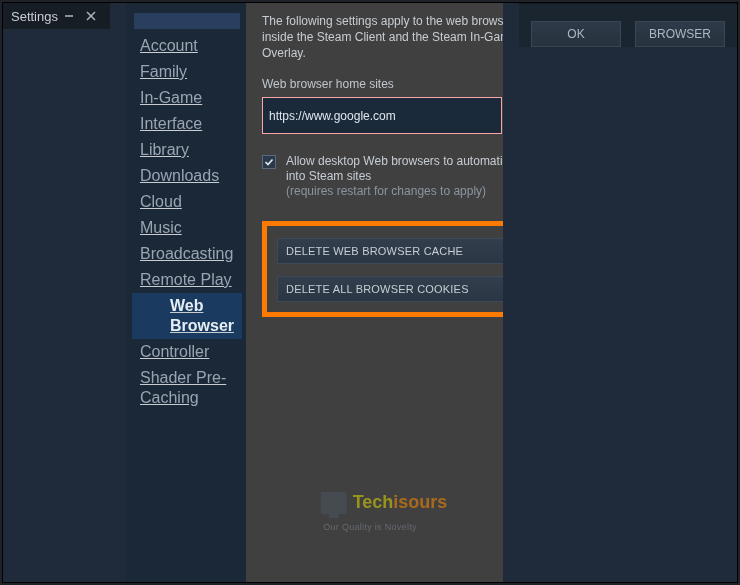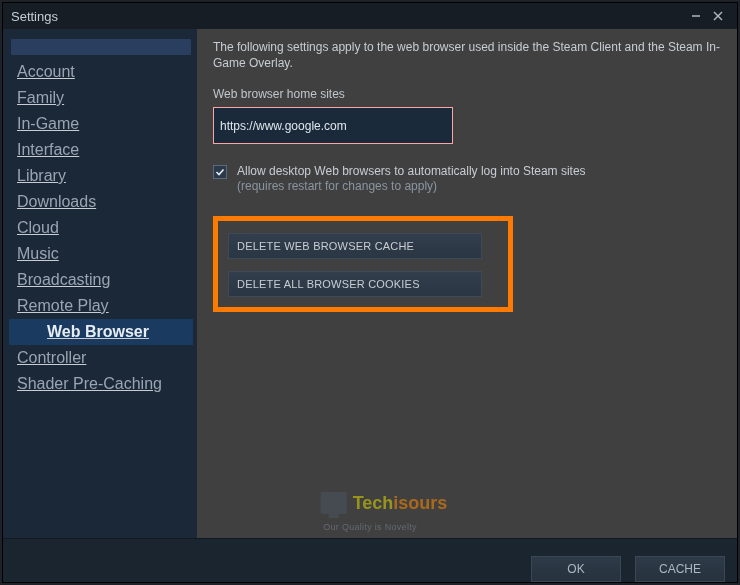--- a/index.html
+++ b/index.html
@@ -9,22 +9,22 @@
     font-family: Arial, "Helvetica Neue", sans-serif;
     color: #c7cdd3;
     overflow: hidden;
     position: relative;
   }
   .window {
     position: absolute;
     top: 2px; left: 2px; right: 2px; bottom: 2px;
     background: #1f2a3a;
     display: flex;
-    flex-direction: column;
     border: 1px solid #000;
+    gap: 16px;
   }
   .titlebar {
     height: 26px;
     background: #171d25;
     display: flex;
     align-items: center;
     padding: 0 8px;
     color: #c7cdd3;
     font-size: 13px;
   }
@@ -153,21 +153,21 @@
     bottom: 50px;
     left: 50%;
     transform: translateX(-50%);
     display: flex;
     flex-direction: column;
     align-items: center;
     opacity: 0.55;
     pointer-events: none;
   }
   .watermark-logo {
-    display: flex; align-items: center; gap: 6px; margin-left: 28px;
+    display: flex; align-items: flex-start; gap: 6px; margin-left: 28px;
   }
   .watermark-text {
     font-family: "Arial Black", Arial, sans-serif;
     font-weight: 900;
     font-size: 18px;
   }
   .watermark-text .t1 { color: #e0d800; }
   .watermark-text .t2 { color: #ff8c00; }
   .watermark-sub {
     font-size: 9px;
@@ -255,21 +255,21 @@
       </div>
 
     </div>
   </div>
 
   <div class="footer">
     <div class="footer-btn">
         <span>OK</span>
       </div>
     <div class="footer-btn">
-        <span>CACHE</span>
+        <span>BROWSER</span>
       </div>
   </div>
 
   <div class="watermark">
     <div class="watermark-logo">
       <div class="monitor-icon"></div>
       <div class="watermark-text">
         <span class="t1">Tech</span><span class="t2">isours</span>
       </div>
     </div>

